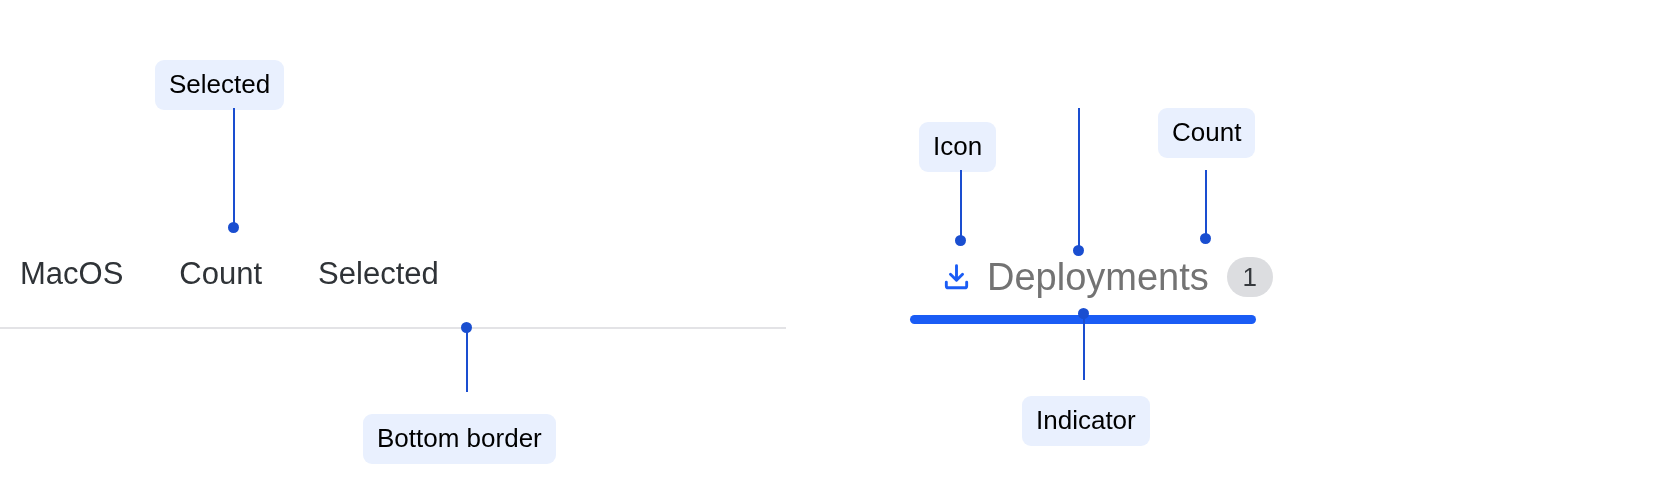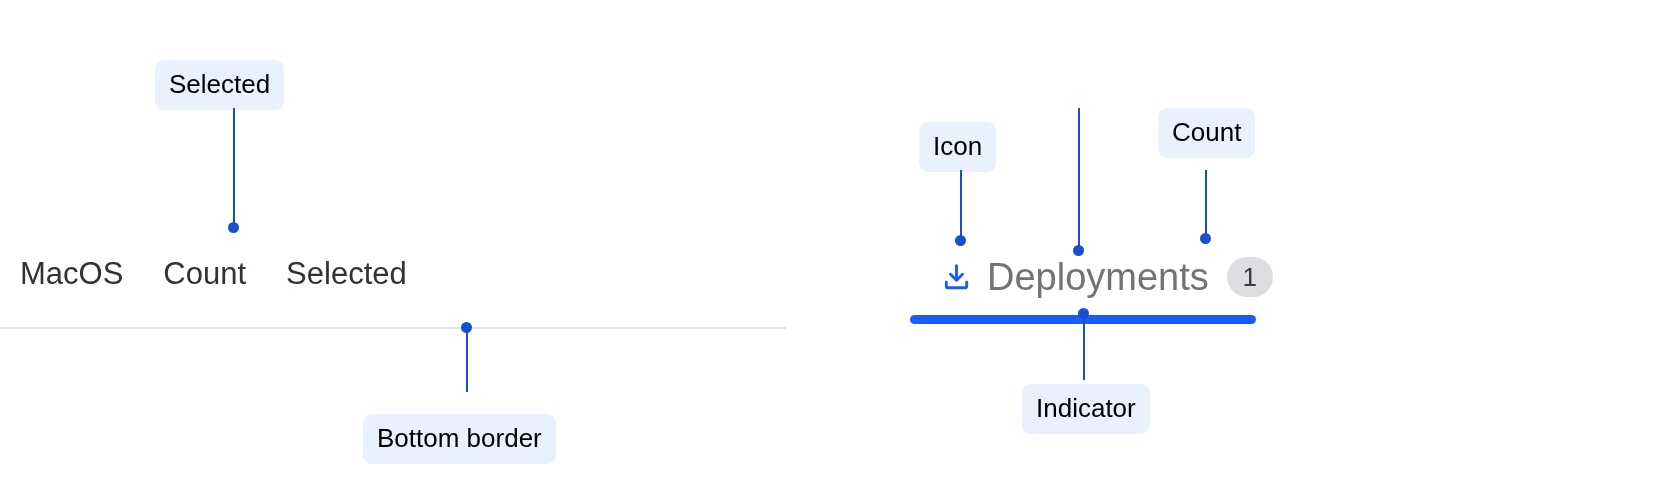--- a/index.html
+++ b/index.html
@@ -56,20 +56,21 @@
     width: 786px;
     height: 80px;
   }
   #tabbar-left .tabs-row {
     position: absolute;
     left: 0;
     top: 0;
     height: 61px;
     display: flex;
     align-items: center;
+    gap: 16px;
   }
   .tab-item {
     font-size: 31px;
     line-height: 1;
     color: #2f3337;
     padding: 0 20px;
     white-space: nowrap;
     position: relative;
     height: 61px;
     display: flex;
@@ -208,15 +209,15 @@
         </svg>
       </span>
       <span class="tab-label">Deployments</span>
       <span class="tab-count">1</span>
     </div>
     <div id="indicator-right"></div>
   </div>
 
   <div class="leader-dot" style="left:1078px; top:308px;"></div>
   <div class="leader" style="left:1083px; top:316px; height:64px;"></div>
-  <div class="anno-chip" style="left:1022px; top:384px;">Indicator</div>
+  <div class="anno-chip" style="left:1022px; top:396px;">Indicator</div>
 
 </div>
 
 </body></html>

